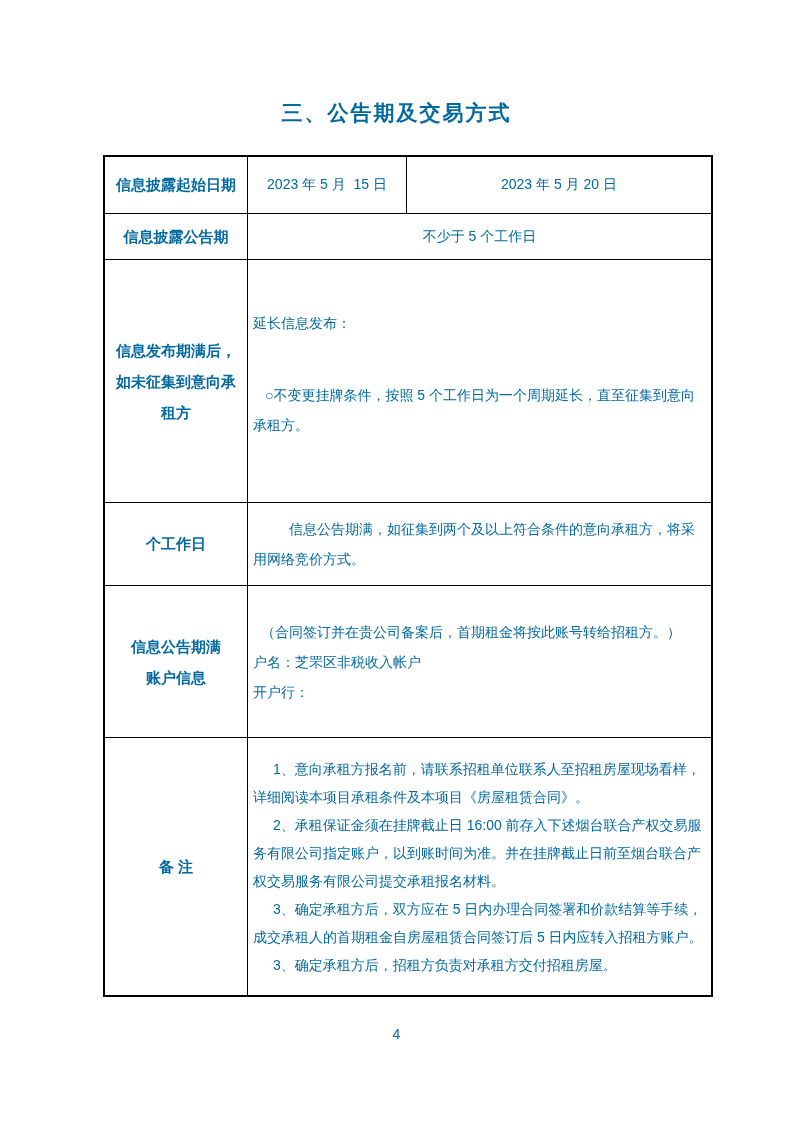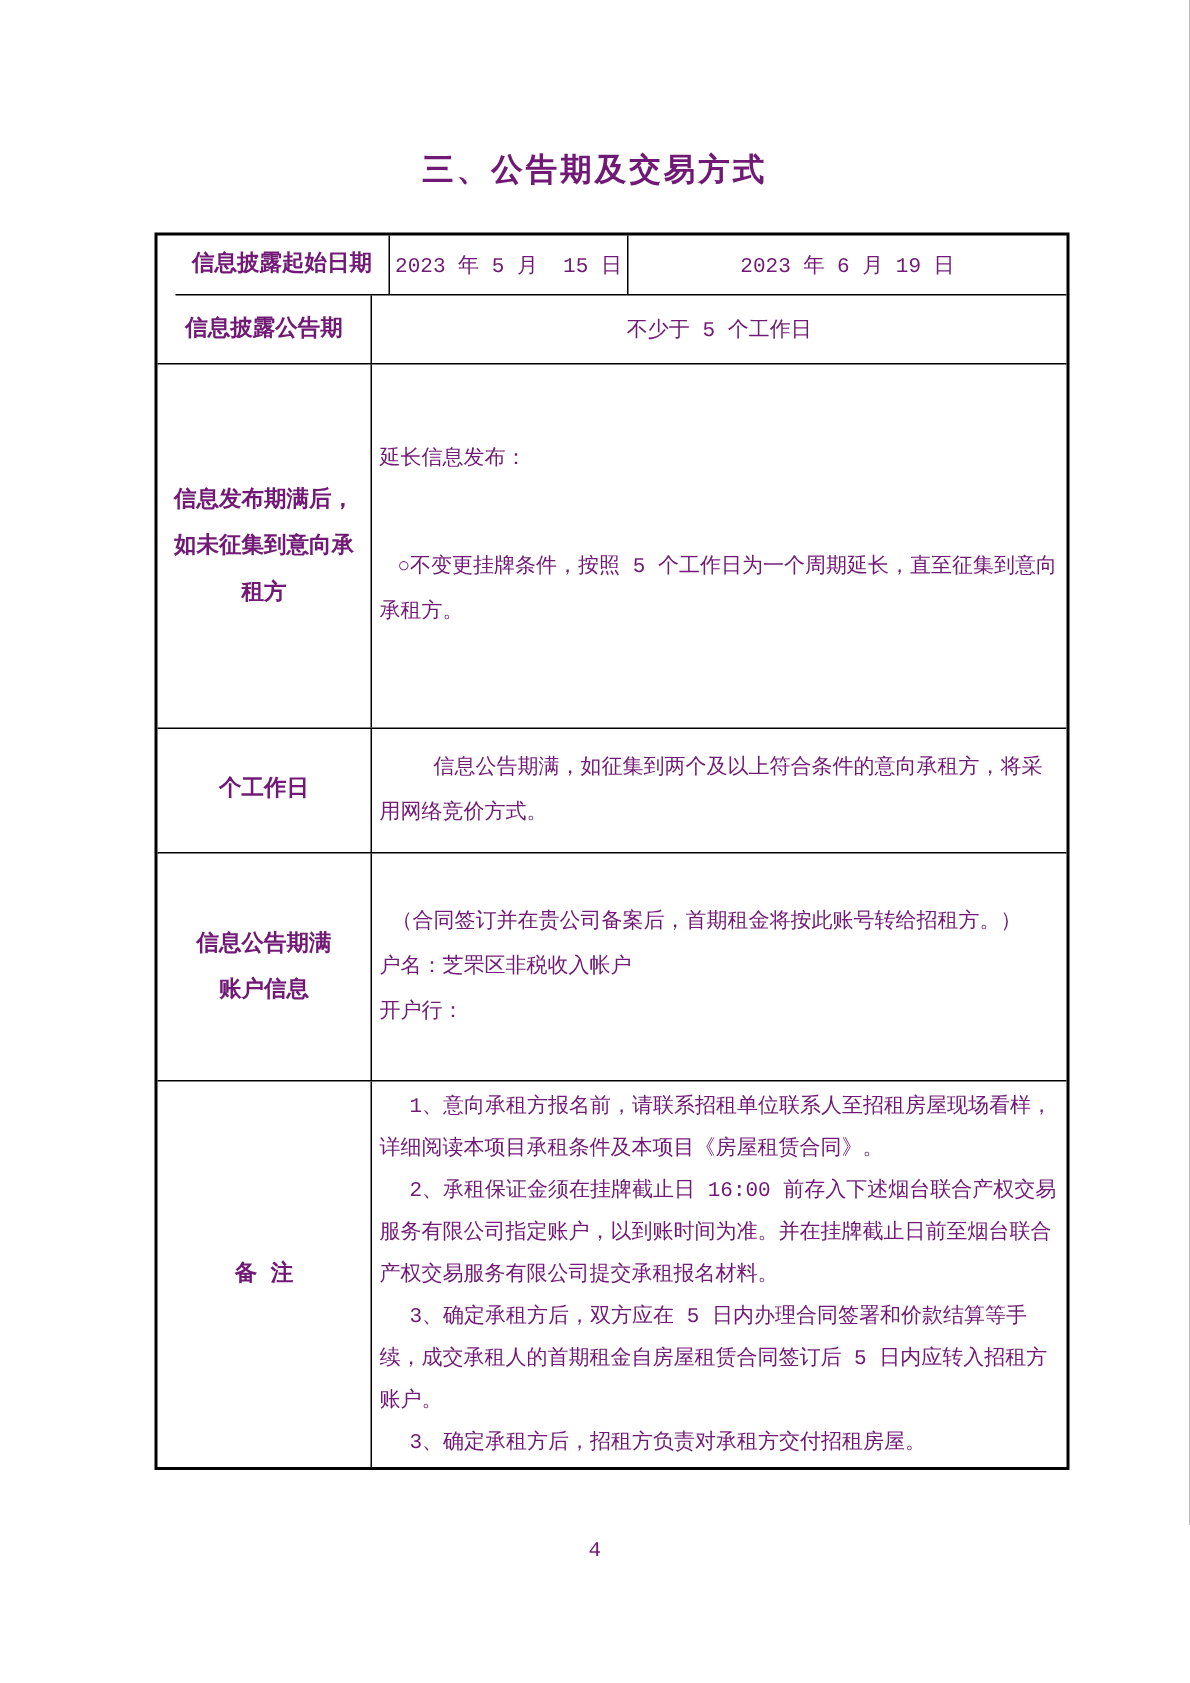--- a/index.html
+++ b/index.html
@@ -3,22 +3,22 @@
 <meta charset="utf-8">
 <style>
   * { margin: 0; padding: 0; box-sizing: border-box; }
   html, body { background: #888; }
   .page {
     position: relative;
     width: 793px;
     height: 1122px;
     background: #ffffff;
     margin: 0 auto;
-    font-family: Liberation Mono, monospace;
-    color: #701a75;
+    font-family: Liberation Sans, sans-serif;
+    color: #0369a1;
     overflow: hidden;
   }
   .title {
     position: absolute;
     top: 99px;
     left: 0;
     width: 100%;
     text-align: center;
     font-size: 21px;
     font-weight: bold;
@@ -53,21 +53,21 @@
     line-height: 32px;
     flex: 0 0 143px;
   }
   .value-cell {
     display: flex;
     flex-direction: column;
     justify-content: center;
     font-size: 14px;
   }
   .centered { align-items: center; text-align: center; }
-  .r1 { height: 40px; margin-left: 12px; }
+  .r1 { height: 57px; }
   .r2 { height: 46px; }
   .r3 { height: 243px; justify-content: center; }
   .r4 { height: 83px; }
   .r5 { height: 152px; }
   .r6 { height: 257px; }
   .w2 { flex: 0 0 159px; }
   .w3 { flex: 0 0 153px; }
   .grow { flex: 1 1 auto; }
   .datecell { white-space: pre-wrap; text-align: right; }
   .content {
@@ -96,21 +96,21 @@
 
 <div class="page">
 
   <div class="title">三、公告期及交易方式</div>
 
   <div class="doc-table">
 
     <div class="row r1">
       <div class="cell label-cell">信息披露起始日期</div>
       <div class="cell value-cell centered w2 datecell">2023 年 5 月  15 日</div>
-      <div class="cell value-cell centered grow last datecell">2023 年 6 月 19 日</div>
+      <div class="cell value-cell centered grow last datecell">2023 年 5 月 20 日</div>
     </div>
 
     <div class="row r2">
       <div class="cell label-cell">信息披露公告期</div>
       <div class="cell value-cell centered grow last">不少于 5 个工作日</div>
     </div>
 
     <div class="row r3">
       <div class="cell label-cell label-pad">
         <span>信息发布期满后，</span>

